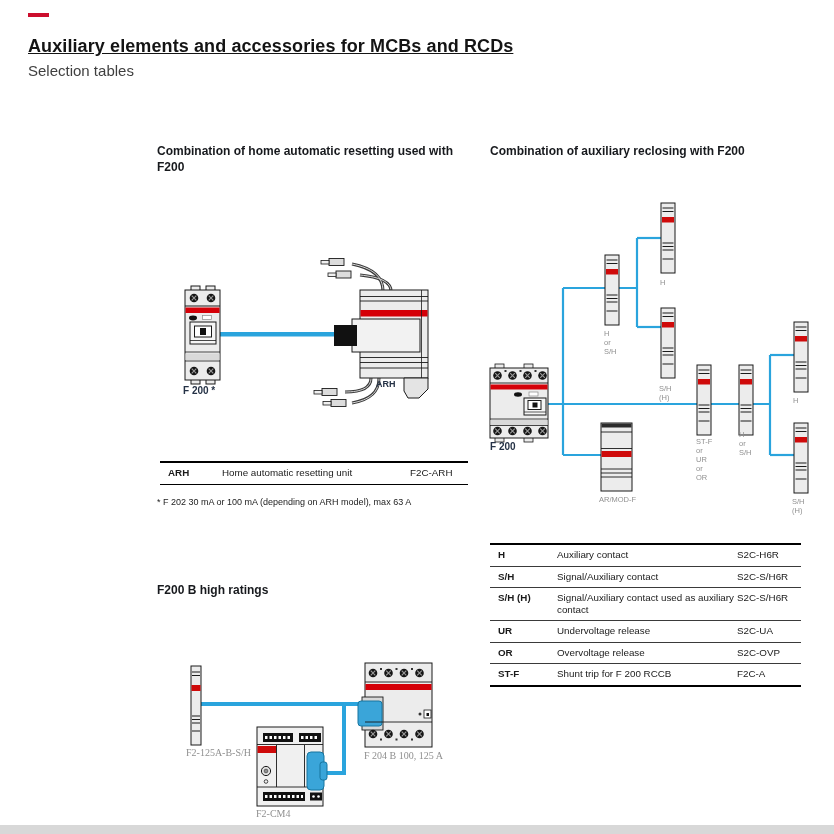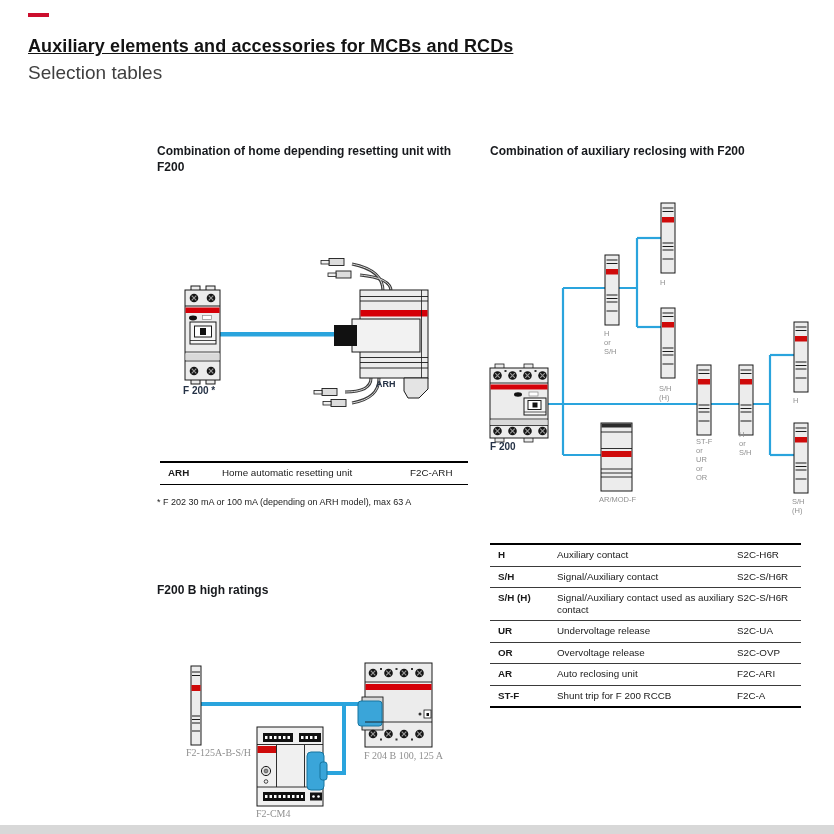--- a/index.html
+++ b/index.html
@@ -3,21 +3,21 @@
 <meta charset="utf-8">
 <style>
   html,body{margin:0;padding:0;background:#fff;}
   body{width:834px;height:834px;position:relative;overflow:hidden;
        font-family:"Liberation Sans",sans-serif;color:#1a1a1a;}
   .abs{position:absolute;}
 
   
   .accent-dash{left:28px;top:13px;width:21px;height:4px;background:#cc0e2d;}
   .page-title{left:28px;top:36px;font-size:18px;font-weight:bold;color:#141414;letter-spacing:.1px;text-decoration:underline;}
-  .page-subtitle{left:28px;top:62px;font-size:19px;font-weight:400;color:#3f3f3f;}
+  .page-subtitle{left:28px;top:62px;font-size:15px;font-weight:400;color:#3f3f3f;}
 
   
   .sec-heading{font-size:12px;font-weight:bold;color:#17191d;line-height:15.5px;}
   .h-left{left:157px;top:144px;width:312px;}
   .h-right{left:490px;top:144px;width:330px;}
   .h-bottom{left:157px;top:583px;width:300px;}
 
   
   .dtable{border-top:2.5px solid #000;}
   .t-row{display:flex;align-items:flex-start;border-bottom:1px solid #3a3a3a;
@@ -44,21 +44,21 @@
 
   svg{display:block;}
 </style>
 </head>
 <body>
 
 <div class="abs accent-dash"></div>
 <div class="abs page-title">Auxiliary elements and accessories for MCBs and RCDs</div>
 <div class="abs page-subtitle">Selection tables</div>
 
-<div class="abs sec-heading h-left">Combination of home depending resetting unit with F200</div>
+<div class="abs sec-heading h-left">Combination of home automatic resetting used with F200</div>
 <div class="abs sec-heading h-right">Combination of auxiliary reclosing with F200</div>
 <div class="abs sec-heading h-bottom">F200 B high ratings</div>
 
 <svg class="abs" style="left:157px;top:240px" width="313" height="175" viewBox="157 240 313 175">
   <defs>
     <g id="screw">
       <circle r="4.3" fill="#161616"></circle>
       <path d="M-2.3 -2.3 L2.3 2.3 M-2.3 2.3 L2.3 -2.3" stroke="#9a9a9a" stroke-width="1.1" fill="none"></path>
     </g>
   </defs>
@@ -277,25 +277,20 @@
   <div class="t-row">
     <div class="t-term">UR</div>
     <div class="t-desc">Undervoltage release</div>
     <div class="t-code">S2C-UA</div>
   </div>
   <div class="t-row">
     <div class="t-term">OR</div>
     <div class="t-desc">Overvoltage release</div>
     <div class="t-code">S2C-OVP</div>
   </div>
-  <div class="t-row">
-    <div class="t-term">AR</div>
-    <div class="t-desc">Auto reclosing unit</div>
-    <div class="t-code">F2C-ARI</div>
-  </div>
   <div class="t-row last">
     <div class="t-term">ST-F</div>
     <div class="t-desc">Shunt trip for F 200 RCCB</div>
     <div class="t-code">F2C-A</div>
   </div>
 </div>
 
 <svg class="abs" style="left:157px;top:650px" width="313" height="170" viewBox="157 650 313 170">
 
   <g stroke="#2aa4dd" stroke-width="4" fill="none">

